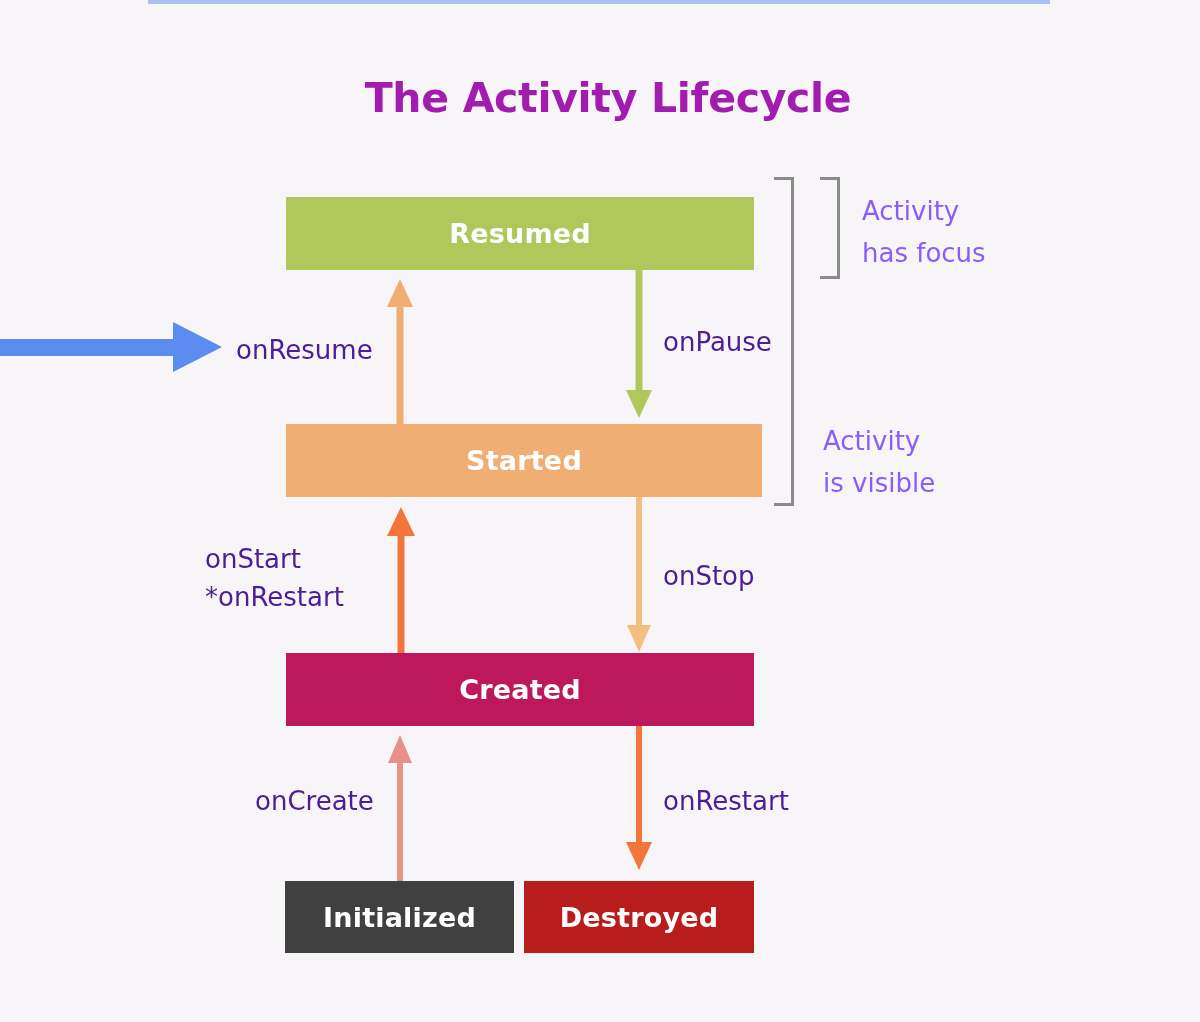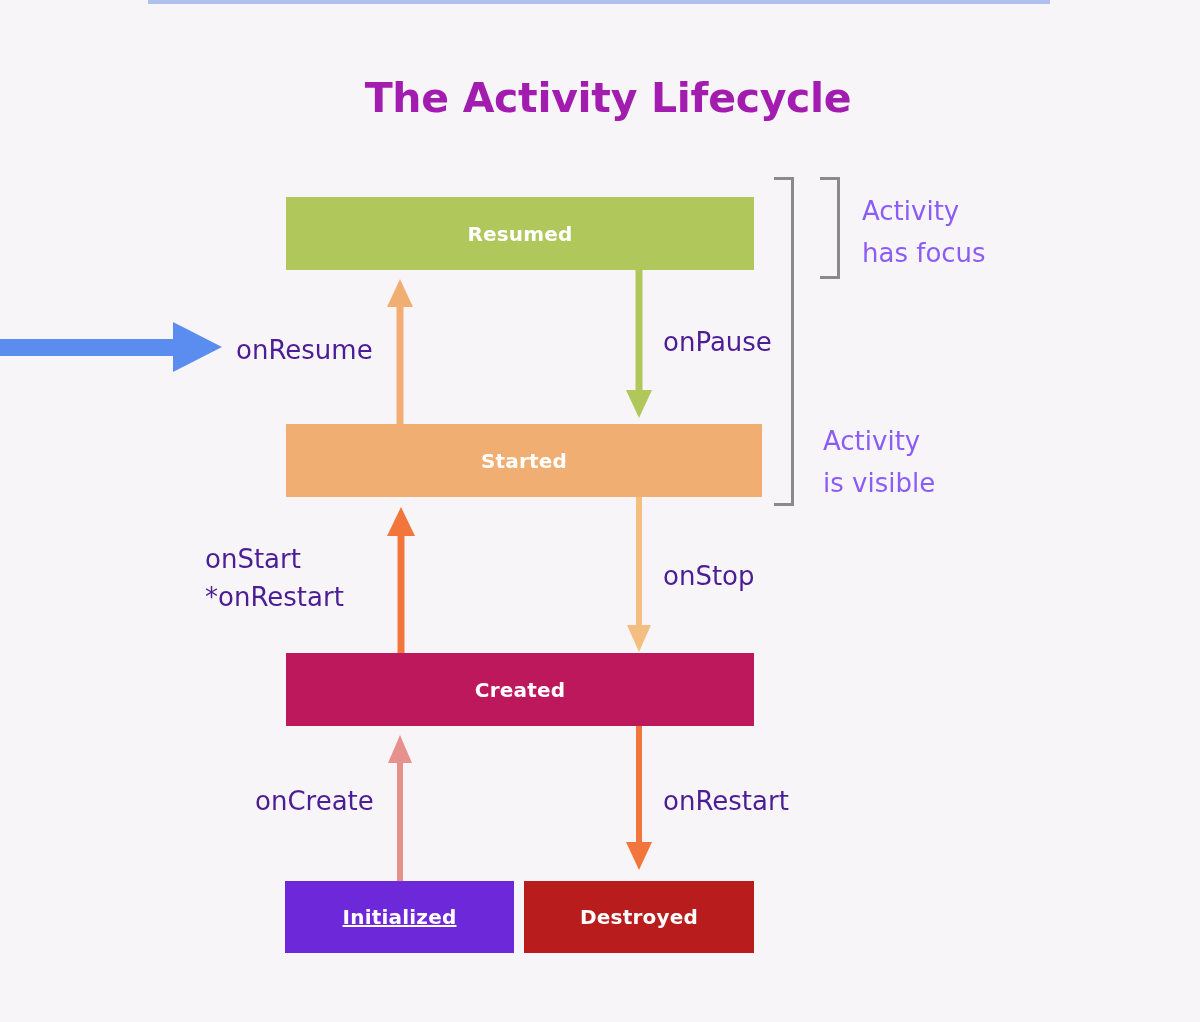--- a/index.html
+++ b/index.html
@@ -44,28 +44,28 @@
   }
 
   
   .state-box {
     position: absolute;
     display: flex;
     align-items: center;
     justify-content: center;
     color: #ffffff;
     font-weight: bold;
-    font-size: 20px;
+    font-size: 27px;
     letter-spacing: 0.2px;
     box-sizing: border-box;
   }
   .box-resumed     { left: 286px; top: 197px; width: 468px; height: 73px; background: #AFC75B; }
   .box-started     { left: 286px; top: 424px; width: 476px; height: 73px; background: #F0AE72; }
   .box-created     { left: 286px; top: 653px; width: 468px; height: 73px; background: #be185d; }
-  .box-initialized { left: 285px; top: 881px; width: 229px; height: 72px; background: #6d28d9; text-decoration: underline; }
+  .box-initialized { left: 285px; top: 881px; width: 229px; height: 72px; background: #404040; }
   .box-destroyed   { left: 524px; top: 881px; width: 230px; height: 72px; background: #b91c1c; }
 
   
   .edge-label {
     position: absolute;
     font-size: 26px;
     color: #4c1d95;
     white-space: pre;
     line-height: 1.45;
     font-family: "DejaVu Sans", "Liberation Sans", sans-serif;

